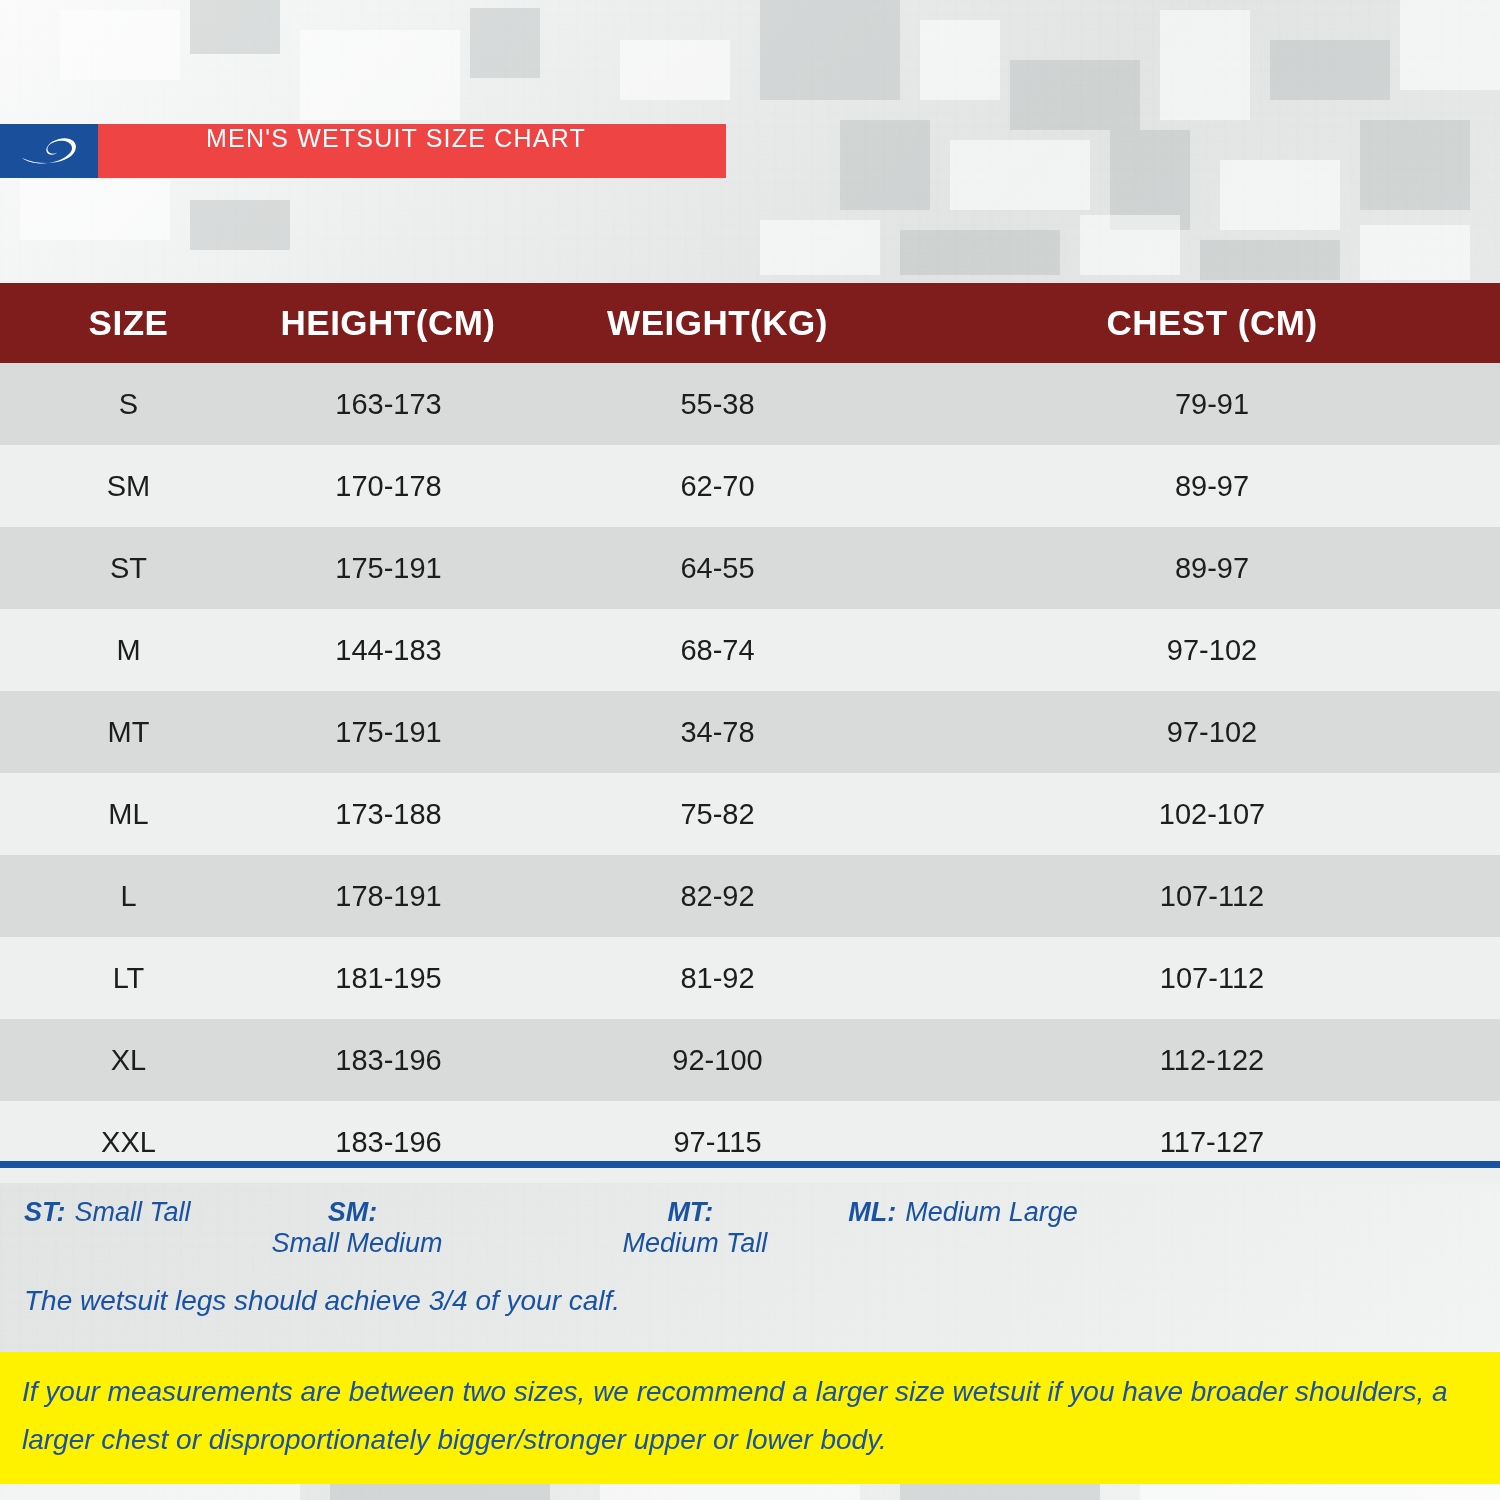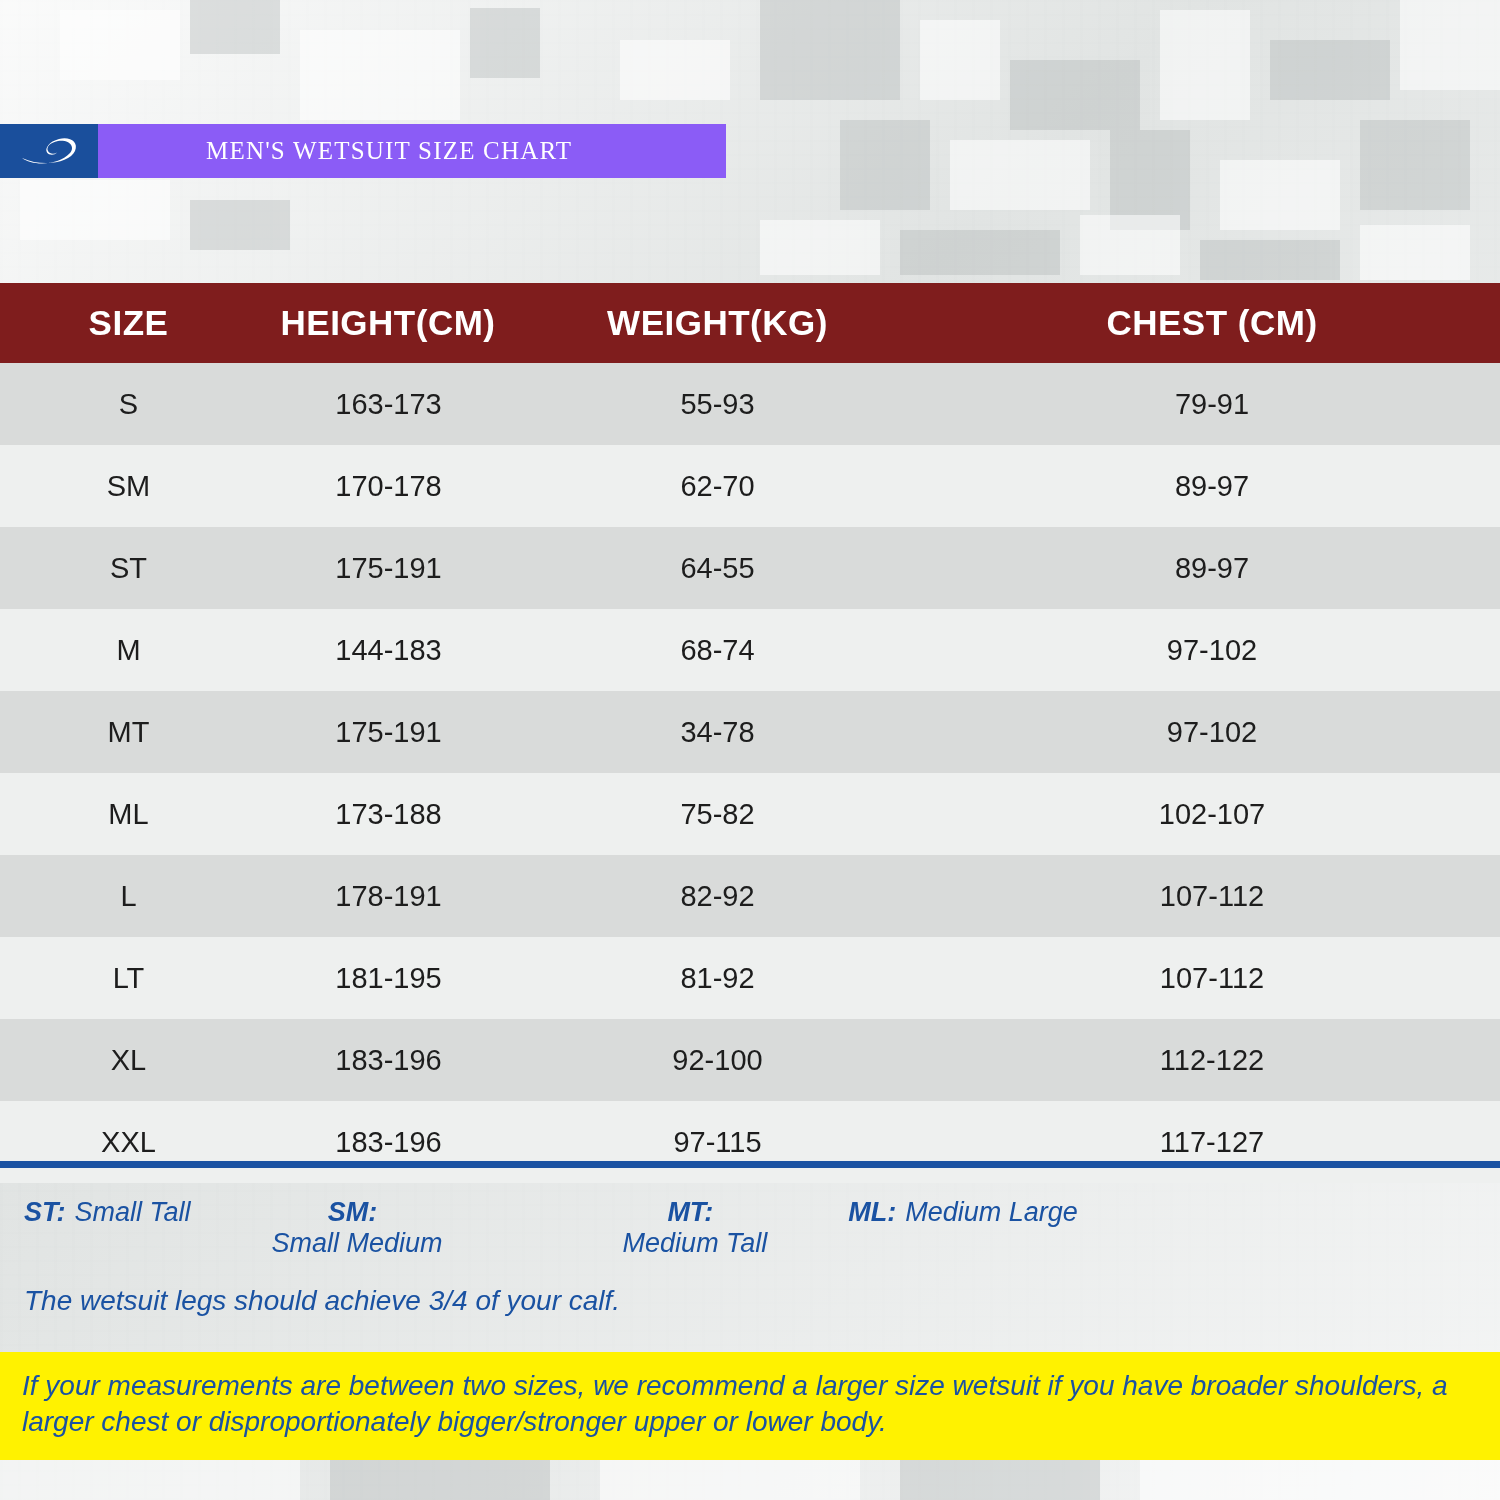--- a/index.html
+++ b/index.html
@@ -56,26 +56,25 @@
     display: flex;
     align-items: center;
     justify-content: center;
   }
   .logo-mark {
     width: 62px;
     height: 36px;
   }
   .title-bar {
     width: 628px;
-    background: #8b5cf6;
+    background: #ef4444;
     display: flex;
-    align-items: center;
+    align-items: flex-start;
     padding-left: 108px;
     box-sizing: border-box;
-    font-family: Liberation Serif, serif;
   }
   .title-bar span {
     color: #ffffff;
     font-size: 25px;
     letter-spacing: 1.2px;
     font-weight: 400;
   }
 
   
   .table-wrap {
@@ -168,21 +167,21 @@
     width: 1500px;
     background: #fff200;
     padding: 16px 22px 20px 22px;
     box-sizing: border-box;
     z-index: 6;
   }
   .callout p {
     margin: 0;
     font-style: italic;
     font-size: 28px;
-    line-height: 36px;
+    line-height: 48px;
     color: #1a52a2;
   }
 </style>
 </head>
 <body>
 
 <div class="page">
 
   <div class="bg-texture"></div>
   <div class="bg-blocks">
@@ -234,21 +233,21 @@
           <th class="col-size">SIZE</th>
           <th class="col-height">HEIGHT(CM)</th>
           <th class="col-weight">WEIGHT(KG)</th>
           <th class="col-chest">CHEST (CM)</th>
         </tr>
       </thead>
       <tbody>
         <tr>
           <td class="c-size">S</td>
           <td class="c-height">163-173</td>
-          <td class="c-weight">55-93</td>
+          <td class="c-weight">55-38</td>
           <td class="c-chest">79-91</td>
         </tr>
         <tr>
           <td class="c-size">SM</td>
           <td class="c-height">170-178</td>
           <td class="c-weight">62-70</td>
           <td class="c-chest">89-97</td>
         </tr>
         <tr>
           <td class="c-size">ST</td>

